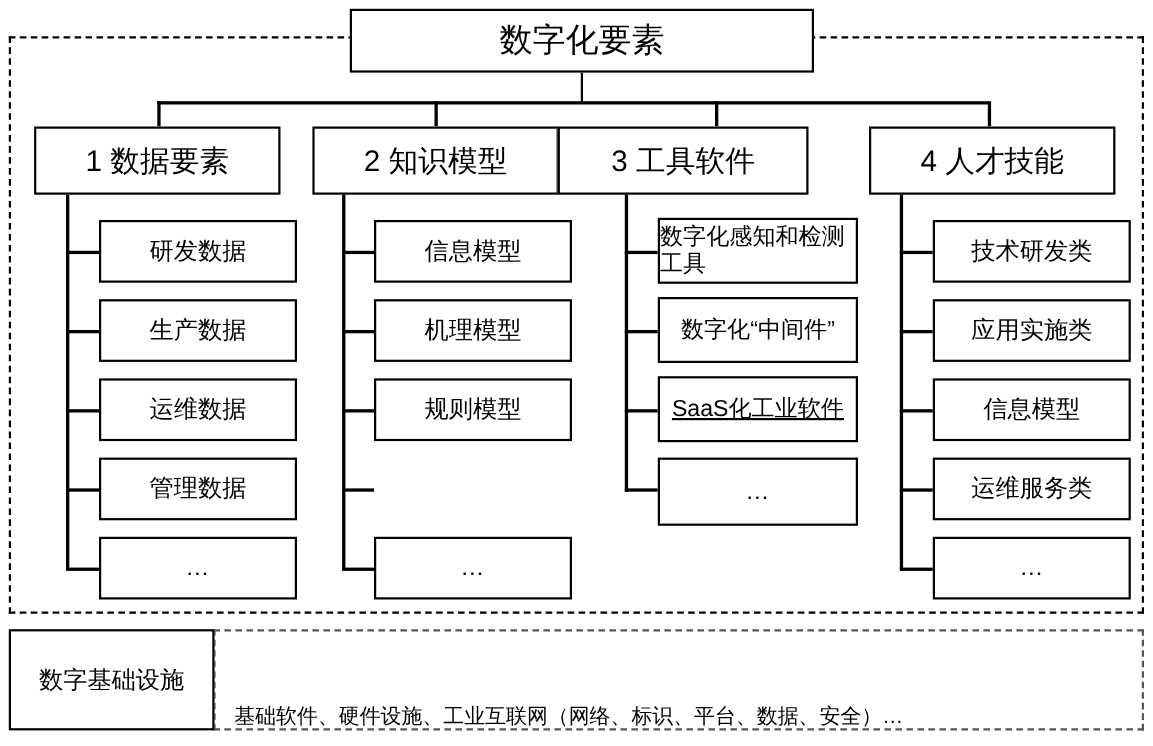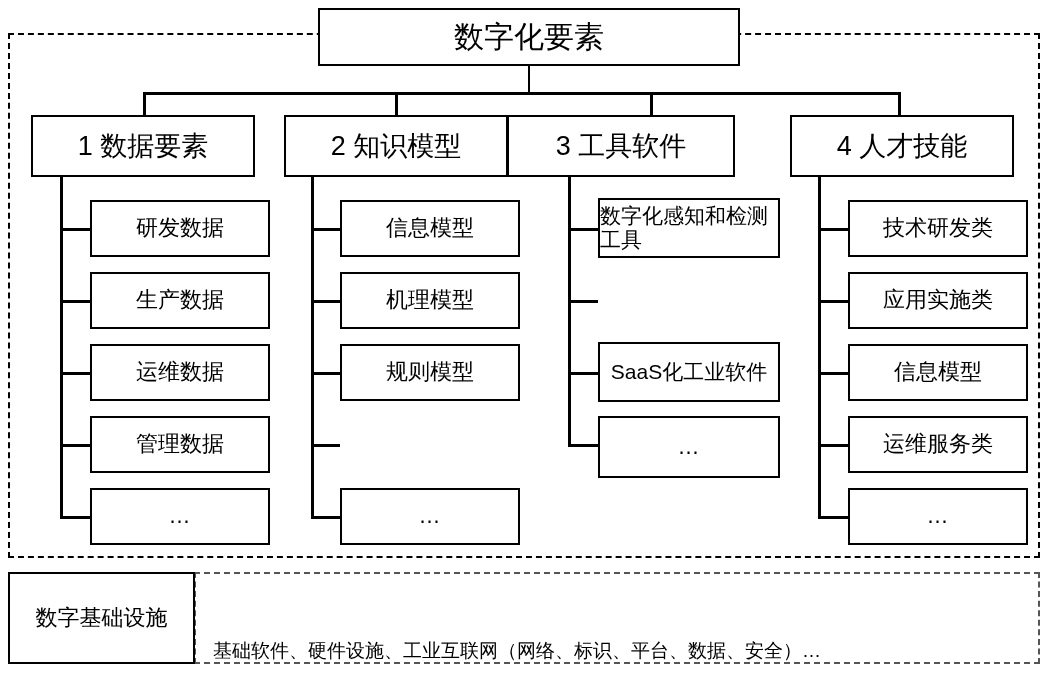--- a/index.html
+++ b/index.html
@@ -156,21 +156,24 @@
     <span>3 工具软件</span>
   </div>
   <div class="abs line-v" style="left:568px; top:177px; height:270px;"></div>
   <div class="abs line-h" style="left:568px; top:228px; width:30px;"></div>
   <div class="abs line-h" style="left:568px; top:300px; width:30px;"></div>
   <div class="abs line-h" style="left:568px; top:372px; width:30px;"></div>
   <div class="abs line-h" style="left:568px; top:444px; width:30px;"></div>
   <div class="abs box box-leaf two-line" style="left:598px; top:198px; width:182px; height:60px;">
     <span>数字化感知和检测工具</span>
   </div>
-  <div class="abs box box-leaf two-line" style="left:598px; top:342px; width:182px; height:60px;">
+  <div class="abs box box-leaf two-line" style="left:598px; top:270px; width:182px; height:60px;">
+    <span>数字化“中间件”</span>
+  </div>
+  <div class="abs box box-leaf two-line" style="left:598px; top:342px; width:182px; height:60px;text-decoration:underline;">
     <span>SaaS化工业软件</span>
   </div>
   <div class="abs box box-leaf" style="left:598px; top:416px; width:182px; height:62px;">
     <span class="ellipsis-text">…</span>
   </div>
 
   <div class="abs box box-cat" style="left:790px; top:115px; width:224px; height:62px;">
     <span>4 人才技能</span>
   </div>
   <div class="abs line-v" style="left:818px; top:177px; height:340px;"></div>

